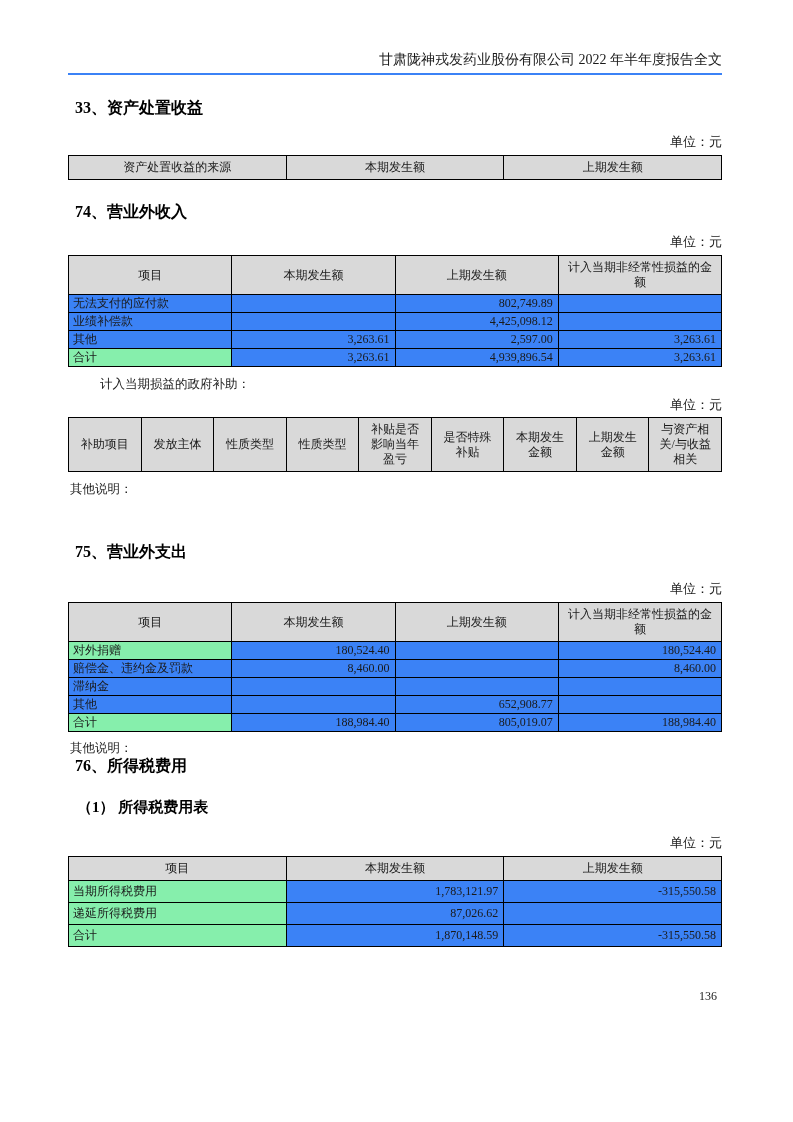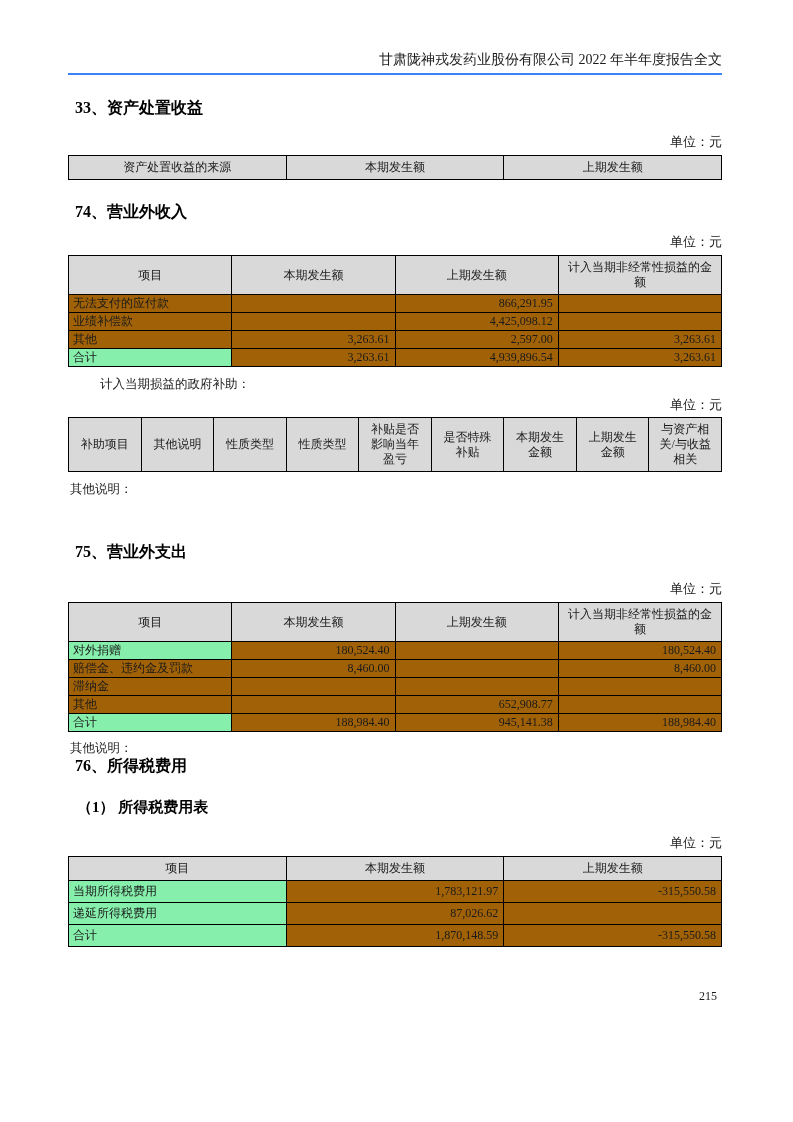--- a/index.html
+++ b/index.html
@@ -79,21 +79,21 @@
     font-weight: normal;
     line-height: 15px;
     vertical-align: middle;
     overflow: hidden;
   }
   th {
     background: #d9d9d9;
     text-align: center;
     padding: 4px 6px;
   }
-  td { background: #a16207; padding: 1px 5px; }
+  td { background: #3b82f6; padding: 1px 5px; }
   td.label { text-align: left; padding-left: 4px; }
   td.num   { text-align: right; }
   td.shade { background: #86efac; }
   .t-tall td { padding-top: 3px; padding-bottom: 3px; }
 
   .page-number {
     margin-top: 42px;
     text-align: right;
     padding-right: 5px;
     font-size: 12px;
@@ -137,21 +137,21 @@
     <tbody>
         <tr>
       <th>项目</th>
       <th>本期发生额</th>
       <th>上期发生额</th>
       <th>计入当期非经常性损益的金额</th>
     </tr>
     <tr>
       <td class="label">无法支付的应付款</td>
       <td class="num"></td>
-      <td class="num">866,291.95</td>
+      <td class="num">802,749.89</td>
       <td class="num"></td>
     </tr>
     <tr>
       <td class="label">业绩补偿款</td>
       <td class="num"></td>
       <td class="num">4,425,098.12</td>
       <td class="num"></td>
     </tr>
     <tr>
       <td class="label">其他</td>
@@ -178,21 +178,21 @@
         <col style="width:11.11%">
       <col style="width:11.11%">
         <col style="width:11.11%">
         <col style="width:11.11%">
         <col style="width:11.11%">
       <col style="width:11.11%">
     </colgroup>
     <tbody>
         <tr>
       <th>补助项目</th>
-      <th>其他说明</th>
+      <th>发放主体</th>
       <th>性质类型</th>
       <th>性质类型</th>
       <th>补贴是否影响当年盈亏</th>
       <th>是否特殊补贴</th>
       <th>本期发生金额</th>
       <th>上期发生金额</th>
       <th>与资产相关/与收益相关</th>
     </tr>
   </tbody>
     </table>
@@ -234,21 +234,21 @@
     </tr>
     <tr>
       <td class="label">其他</td>
       <td class="num"></td>
       <td class="num">652,908.77</td>
       <td class="num"></td>
     </tr>
     <tr>
       <td class="label shade">合计</td>
       <td class="num">188,984.40</td>
-      <td class="num">945,141.38</td>
+      <td class="num">805,019.07</td>
       <td class="num">188,984.40</td>
     </tr>
   </tbody>
     </table>
   <p class="note-line mt-note3">其他说明：</p>
 
   <h2 class="section-title mt-h76">76、所得税费用</h2>
   <h3 class="sub-title mt-sub76">（1） 所得税费用表</h3>
   <p class="unit-line mt-unit5">单位：元</p>
   <table class="mt-t5 t-tall">
@@ -274,15 +274,15 @@
       <td class="num"></td>
     </tr>
     <tr>
       <td class="label shade">合计</td>
       <td class="num">1,870,148.59</td>
       <td class="num">-315,550.58</td>
     </tr>
   </tbody>
     </table>
 
-  <div class="page-number">215</div>
+  <div class="page-number">136</div>
 
 </div>
 
 </body></html>

